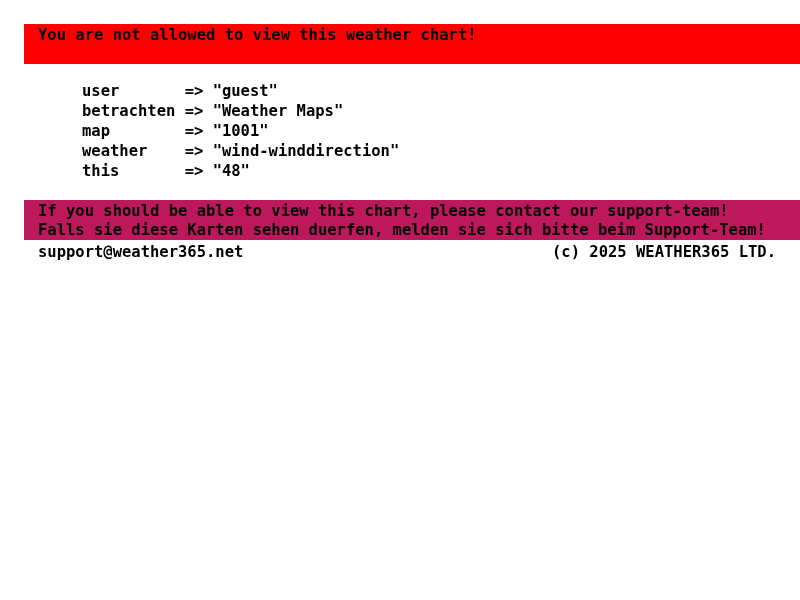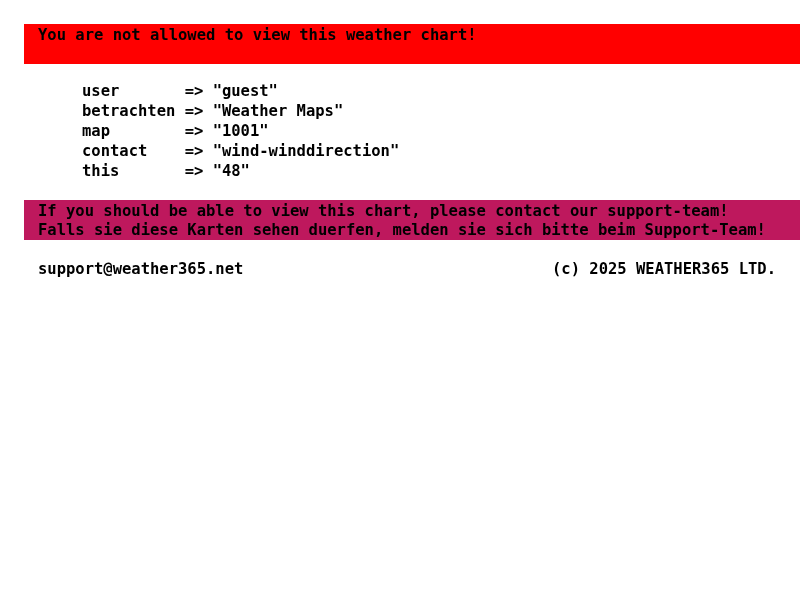--- a/index.html
+++ b/index.html
@@ -50,21 +50,21 @@
   .kv-key {
     display: inline-block;
     width: 11ch;
     margin-left: 44px;
   }
   .kv-arrow {
     display: inline-block;
     width: 3ch;
   }
   .footer {
-    margin-top: 19px;
+    margin-top: 2px;
     width: 752px;
     box-sizing: border-box;
     padding-left: 14px;
     display: flex;
     justify-content: space-between;
     line-height: 20px;
     white-space: pre;
   }
 </style>
 </head>
@@ -73,21 +73,21 @@
 <div class="content">
 
   <div class="banner banner-error">
     <div>You are not allowed to view this weather chart!</div>
   </div>
 
   <div class="params">
     <div class="kv-row"><span class="kv-key">user</span><span class="kv-arrow">=&gt;</span><span class="kv-value">"guest"</span></div>
     <div class="kv-row"><span class="kv-key">betrachten</span><span class="kv-arrow">=&gt;</span><span class="kv-value">"Weather Maps"</span></div>
     <div class="kv-row"><span class="kv-key">map</span><span class="kv-arrow">=&gt;</span><span class="kv-value">"1001"</span></div>
-    <div class="kv-row"><span class="kv-key">contact</span><span class="kv-arrow">=&gt;</span><span class="kv-value">"wind-winddirection"</span></div>
+    <div class="kv-row"><span class="kv-key">weather</span><span class="kv-arrow">=&gt;</span><span class="kv-value">"wind-winddirection"</span></div>
     <div class="kv-row"><span class="kv-key">this</span><span class="kv-arrow">=&gt;</span><span class="kv-value">"48"</span></div>
   </div>
 
   <div class="banner banner-support">
     <div>If you should be able to view this chart, please contact our support-team!</div>
     <div>Falls sie diese Karten sehen duerfen, melden sie sich bitte beim Support-Team!</div>
   </div>
 
   <div class="footer">
     <span>support@weather365.net</span>

